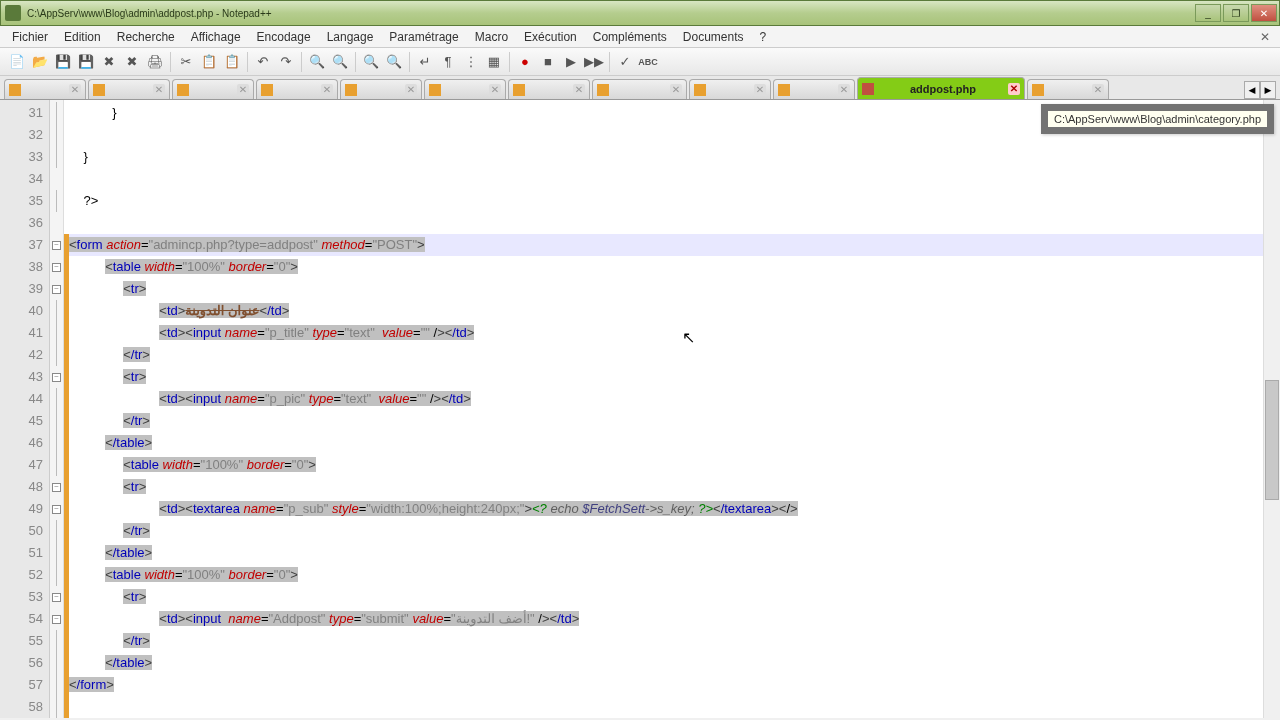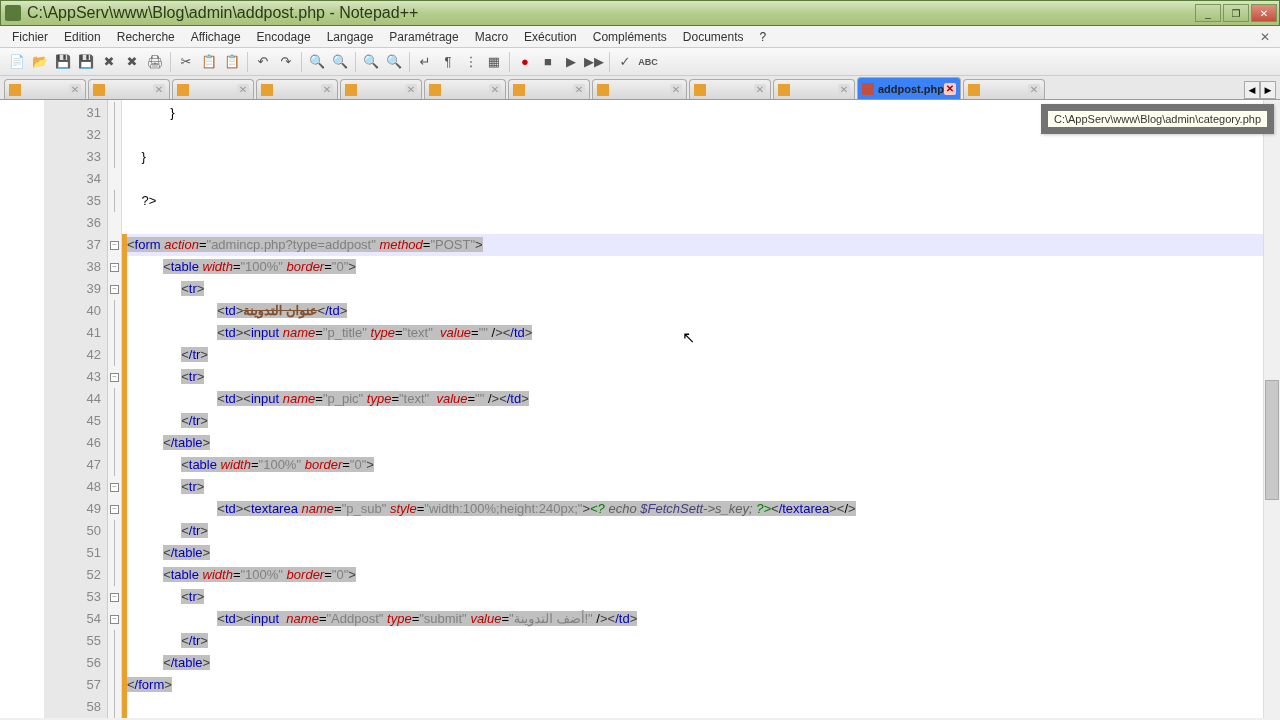--- a/index.html
+++ b/index.html
@@ -1,52 +1,52 @@
 <!DOCTYPE html>
 <html><head>
 <meta charset="utf-8">
 <style>
 * { margin: 0; padding: 0; box-sizing: border-box; font-family: "Segoe UI", Tahoma, sans-serif; }
 body { background: #f0f0f0; width: 1280px; height: 720px; overflow: hidden; user-select: none; }
 
 
 .titlebar { height: 26px; background: linear-gradient(to bottom, #d8e6c3 0%, #b5cd8e 50%, #a8c37a 100%); display: flex; align-items: center; border: 1px solid #5a7a3a; }
 .titlebar .icon { width: 16px; height: 16px; margin: 0 4px; background: #5a7a3a; border-radius: 2px; }
-.titlebar .title { flex: 1; font-size: 16px; color: #2a3a1a; padding-left: 2px; }
+.titlebar .title { flex: 1; font-size: 10px; color: #2a3a1a; padding-left: 2px; }
 .titlebar .winbtns { display: flex; gap: 2px; margin-right: 2px; }
 .titlebar .winbtn { width: 26px; height: 18px; background: linear-gradient(to bottom, #c8d8ae, #a8c37a); border: 1px solid #7a9a5a; display: flex; align-items: center; justify-content: center; font-size: 10px; color: #2a3a1a; }
 .titlebar .winbtn.close { background: linear-gradient(to bottom, #e09080, #c05040); color: #fff; }
 
 
 .menubar { height: 22px; background: #f4f4f4; display: flex; align-items: center; border-bottom: 1px solid #ccc; padding: 0 4px; position: relative; text-align: center; }
 .menubar .item { padding: 2px 8px; font-size: 12px; color: #333; }
 .menubar .close-doc { position: absolute; right: 4px; font-size: 12px; color: #666; padding: 0 6px; }
 
 
 .toolbar { height: 28px; background: linear-gradient(to bottom, #fafafa, #e8e8e8); border-bottom: 1px solid #ccc; display: flex; align-items: center; padding: 0 6px; gap: 1px; }
 .toolbar .tbtn { width: 22px; height: 22px; display: flex; align-items: center; justify-content: center; font-size: 13px; color: #555; border: 1px solid transparent; }
 .toolbar .sep { width: 1px; height: 20px; background: #ccc; margin: 0 3px; }
 
 
 .tabbar { height: 24px; background: #e8e8e8; display: flex; align-items: flex-end; border-bottom: 1px solid #999; padding: 0 4px; gap: 0; position: relative; }
 .tab { height: 20px; min-width: 82px; background: linear-gradient(to bottom, #f0f0f0, #d8d8d8); border: 1px solid #aaa; border-bottom: none; border-radius: 4px 4px 0 0; display: flex; align-items: center; padding: 0 4px; font-size: 11px; color: #444; margin-right: 2px; position: relative; }
-.tab.active { background: #3b82f6; height: 22px; font-weight: bold; color: #222; }
+.tab.active { background: #84cc16; height: 22px; font-weight: bold; color: #222; gap: 32px; }
 .tab .tabicon { width: 12px; height: 12px; background: #e8a030; margin-right: 4px; flex-shrink: 0; }
 .tab .tabclose { margin-left: auto; font-size: 10px; color: #999; background: #ddd; border-radius: 2px; width: 12px; height: 12px; display: flex; align-items: center; justify-content: center; }
 .tab .tabclose.mod { color: #a00; background: #fcc; }
 .tabbar .spacer { flex: 1; }
 .tabbar .tabnav { display: flex; }
 .tabbar .tabnav div { width: 16px; height: 18px; border: 1px solid #aaa; background: #f0f0f0; display: flex; align-items: center; justify-content: center; font-size: 9px; }
 
 
 .tooltip { position: absolute; right: 6px; top: 104px; background: #fffff0; border: 7px solid #737373; padding: 2px 6px; font-size: 11px; color: #333; box-shadow: 1px 1px 3px rgba(0,0,0,0.2); z-index: 10; }
 
 
 .editor { display: flex; height: 618px; background: #fff; font-family: Consolas, "Courier New", monospace; font-size: 13px; position: relative; }
-.gutter { width: 64px; background: #e8e8e8; border-right: 1px solid #ccc; text-align: right; color: #888; padding-top: 2px; margin-left: 44px; }
+.gutter { width: 50px; background: #e8e8e8; border-right: 1px solid #ccc; text-align: right; color: #888; padding-top: 2px; }
 .gutter div { height: 22px; line-height: 22px; padding-right: 6px; }
 .foldcol { width: 14px; background: #f4f4f4; border-right: 1px solid #ddd; padding-top: 2px; }
 .foldcol div { height: 22px; display: flex; align-items: center; justify-content: center; font-size: 10px; color: #888; }
 .fold-box { width: 9px; height: 9px; border: 1px solid #888; background: #fff; display: flex; align-items: center; justify-content: center; font-size: 8px; line-height: 1; }
 .fold-line { width: 1px; height: 22px; background: #bbb; }
 .changecol { width: 5px; background: #fff; padding-top: 2px; }
 .changecol div { height: 22px; }
 .changecol .mod { background: #e8a030; }
 .code { flex: 1; padding-top: 2px; overflow: hidden; position: relative; }
 .line { height: 22px; line-height: 22px; white-space: pre; position: relative; }

